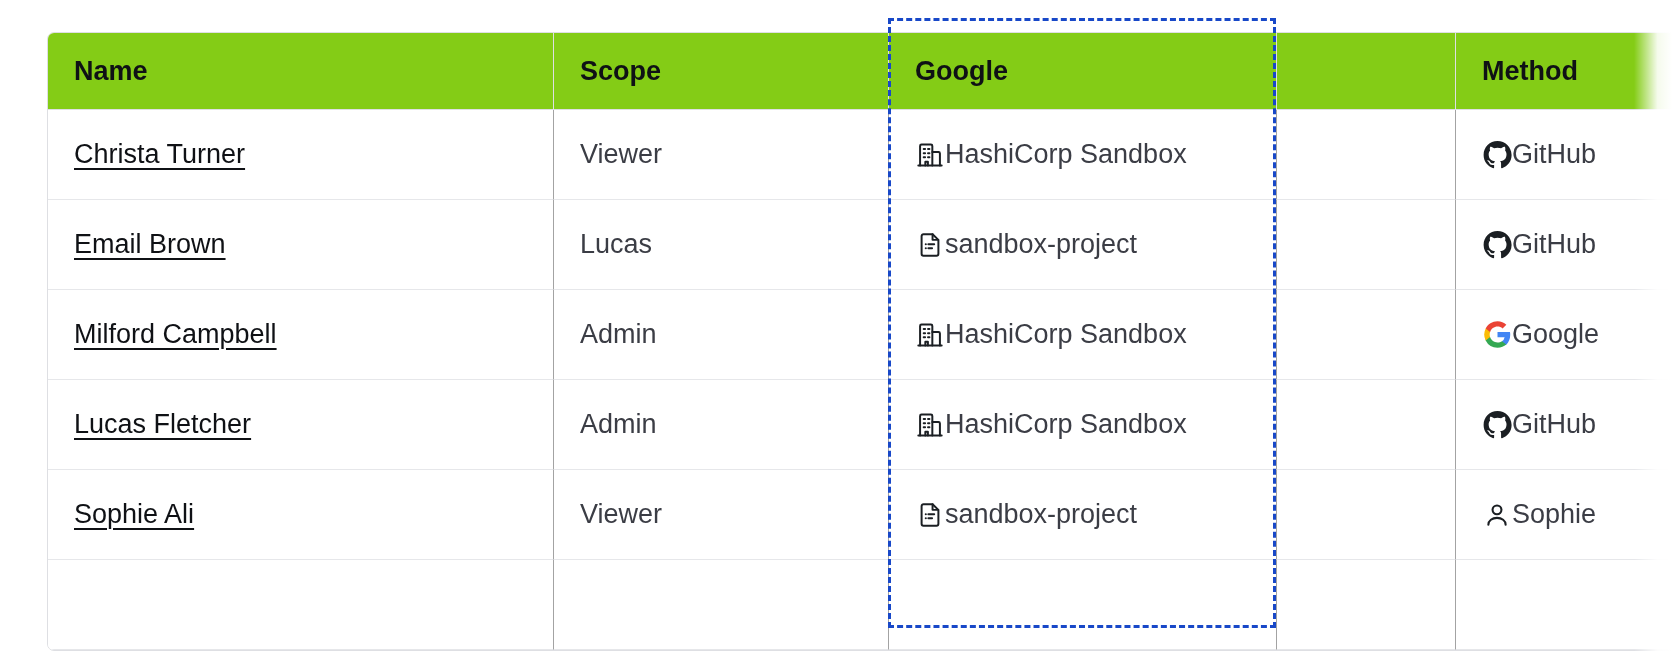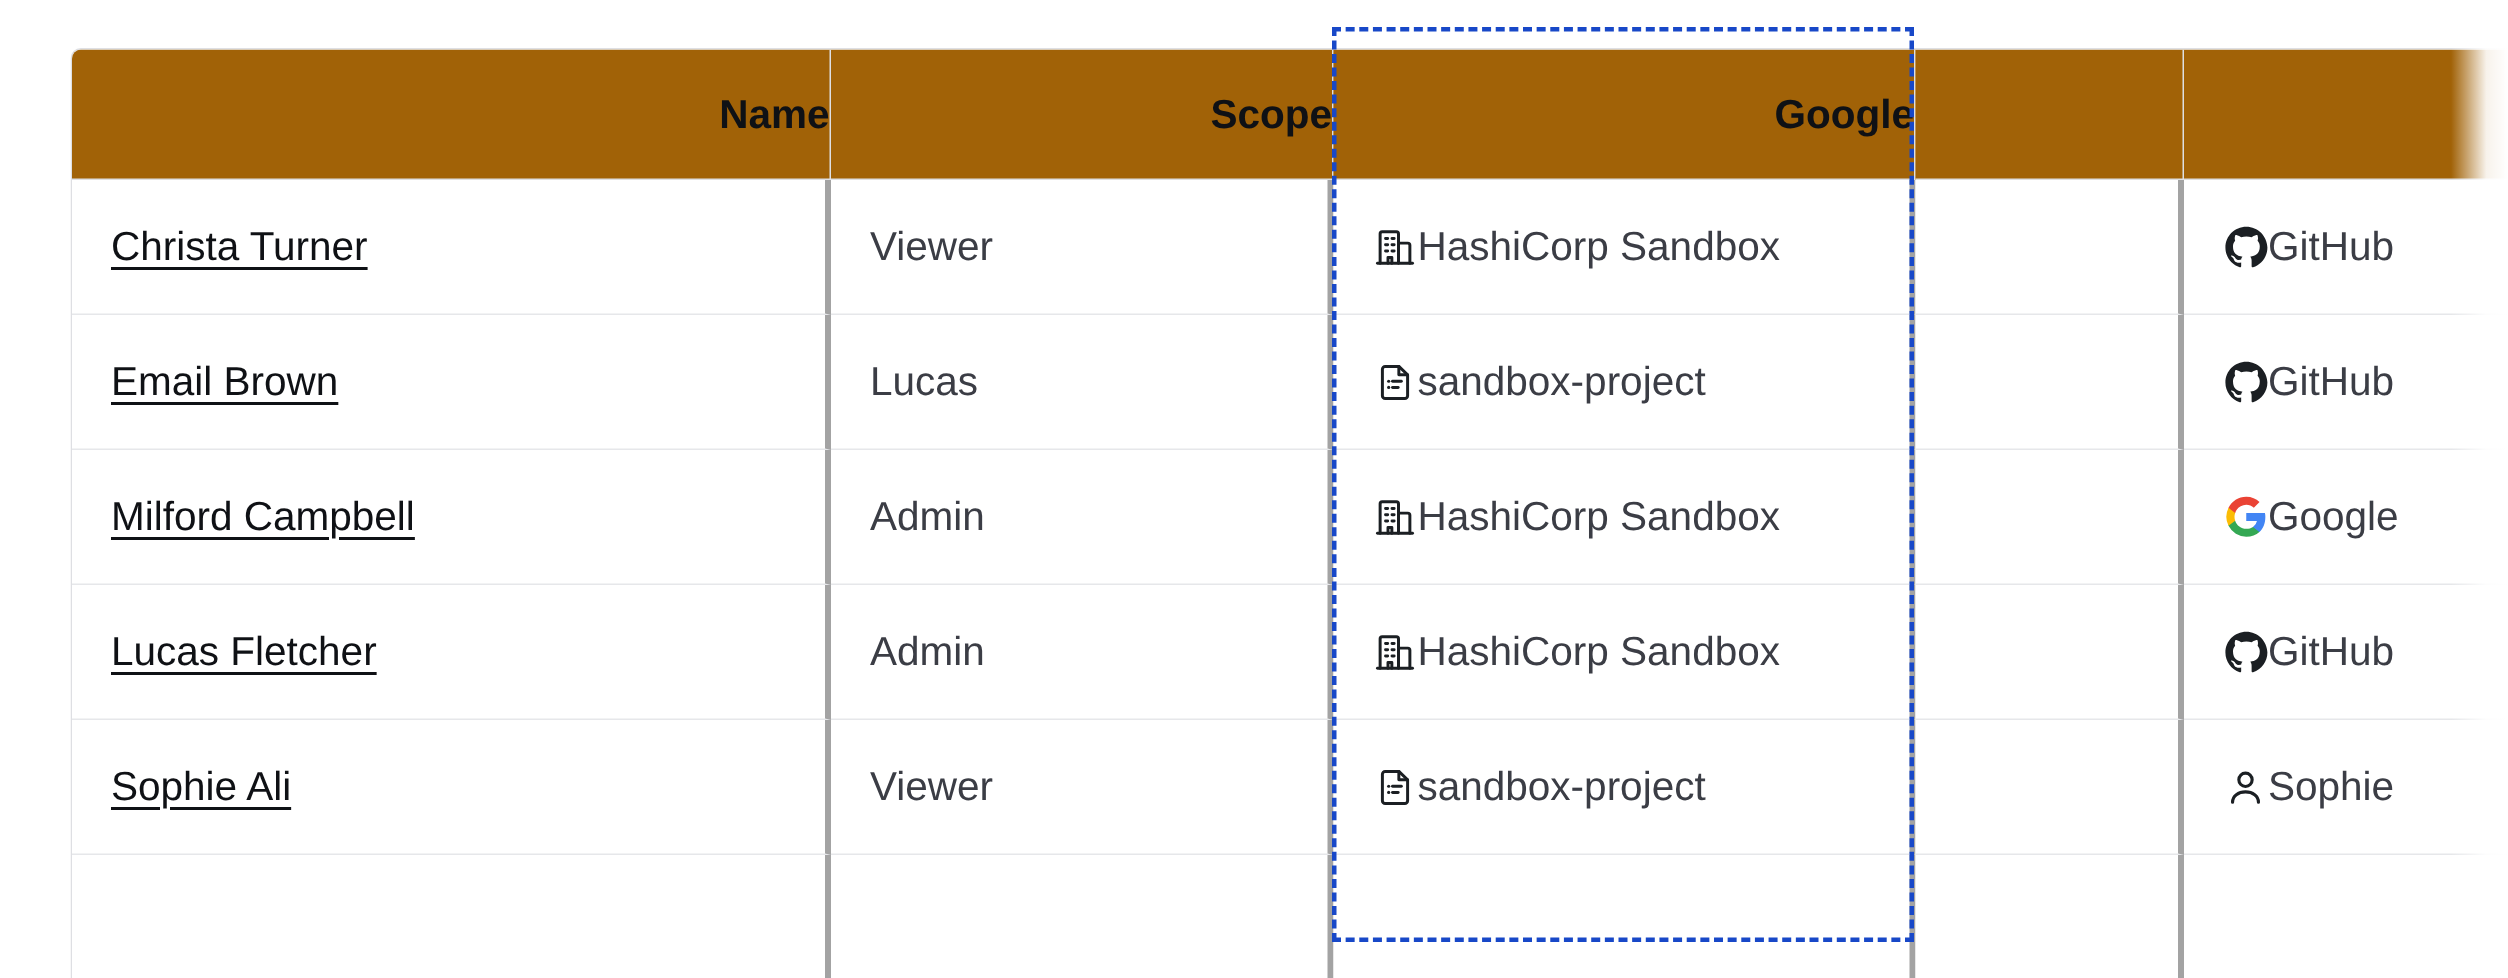--- a/index.html
+++ b/index.html
@@ -32,45 +32,45 @@
 
   
   col.c-name   { width:506px; }
   col.c-role   { width:335px; }
   col.c-scope  { width:388px; }
   col.c-blank  { width:179px; }
   col.c-method { width:342px; }
 
   
   thead th{
-    background:#a16207;
-    height:87px;
+    background:#84cc16;
+    height:77px;
     padding:0 0 0 26px;
-    text-align:right;
+    text-align:left;
     vertical-align:middle;
     font-size:27px;
     font-weight:700;
     color:#0f1115;
     border-bottom:1px solid #dedfe3;
     border-right:1px solid #dedfe3;
     box-sizing:border-box;
     white-space:nowrap;
   }
   thead th.last-col{border-right:none;}
   thead th.no-label{padding:0;}
 
   
   tbody td{
     height:90px;
     padding:0 0 0 26px;
     vertical-align:middle;
     font-size:27px;
     color:#3b3d45;
     border-bottom:1px solid #e6e7ea;
-    border-right:4px solid #a3a3a3;
+    border-right:1px solid #a3a3a3;
     box-sizing:border-box;
     white-space:nowrap;
     background:#fff;
   }
   tbody td.last-col{border-right:none;}
   tbody tr.partial td{height:90px;}
 
   .name-link{
     color:#0f1115;
     font-size:27px;

